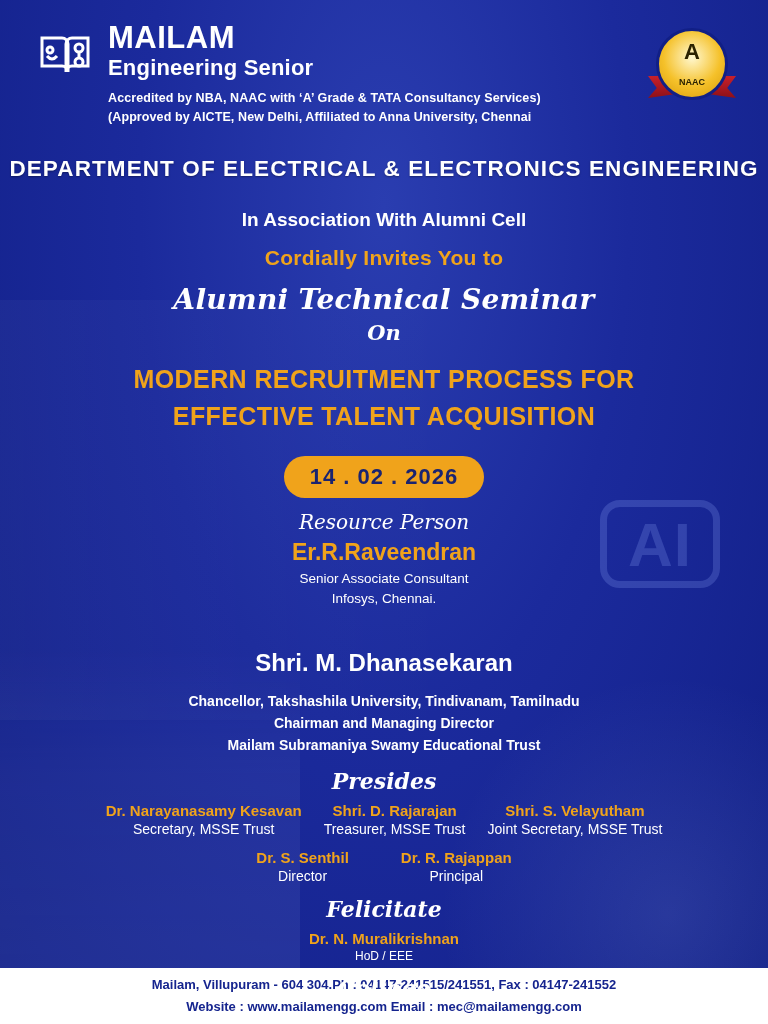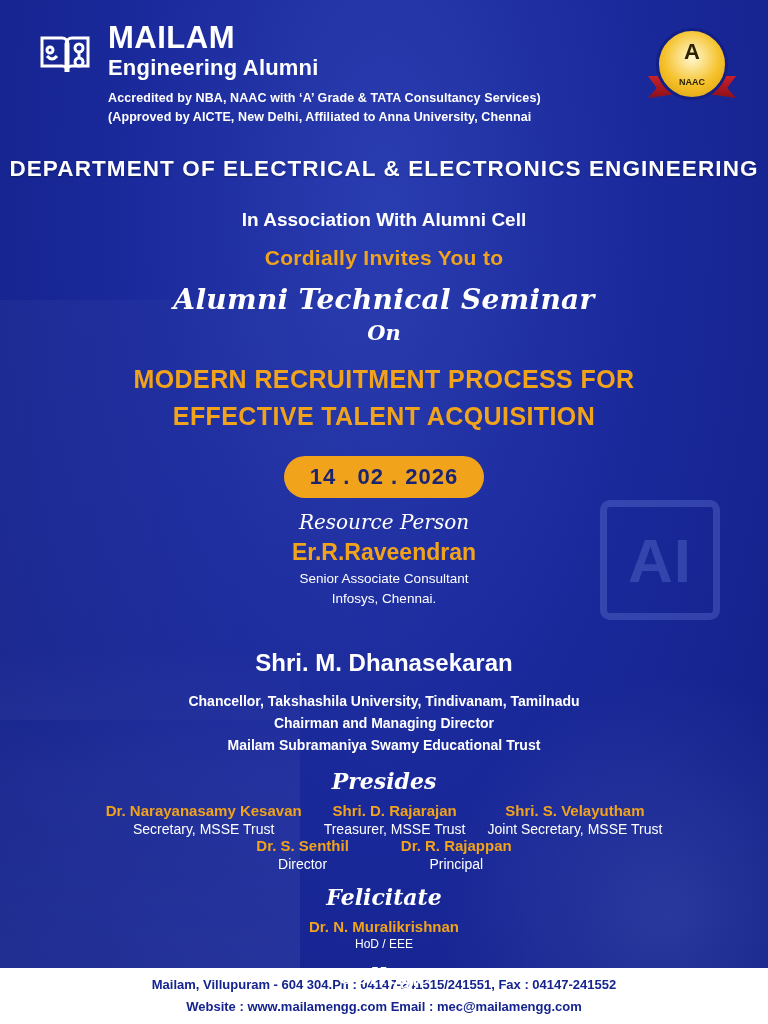--- a/index.html
+++ b/index.html
@@ -23,23 +23,23 @@
     filter: blur(0.5px);
     opacity: .55;
   }
   .bg-trees {
     position: absolute; right: 0; bottom: 50px; width: 330px; height: 300px;
     background: radial-gradient(ellipse at 70% 80%, rgba(180,205,255,0.18) 0%, rgba(25,40,150,0) 70%);
     opacity: .7;
   }
   .bg-ai {
     position: absolute; right: 48px; top: 500px;
-    width: 120px; height: 120px;
+    width: 120px; height: 88px;
     border: 7px solid rgba(150,175,255,0.22);
-    border-radius: 10px;
+    border-radius: 20px;
     display: flex; align-items: center; justify-content: center;
     font-size: 62px; font-weight: bold; color: rgba(150,175,255,0.22);
     letter-spacing: 1px;
   }
   .bg-stripe {
     position: absolute; left: 0; right: 0; top: 300px; height: 420px;
     background: linear-gradient(90deg, rgba(255,255,255,0.03), rgba(255,255,255,0.0) 60%);
   }
 
   .content { position: relative; z-index: 5; }
@@ -131,21 +131,21 @@
     font-weight: bold;
   }
   .script-word {
     text-align: center; color: #ffffff; font-size: 22px; margin-top: 12px;
     font-family: "DejaVu Serif", serif; font-style: italic; font-weight: bold;
   }
   .row3 {
     display: flex; justify-content: center; gap: 22px; margin-top: 8px;
   }
   .row2 {
-    display: flex; justify-content: center; gap: 52px; 
+    display: flex; justify-content: center; gap: 52px; margin-top: 12px;
   }
   .person { text-align: center; }
   .p-name { color: #f0a31b; font-weight: bold; font-size: 15px; }
   .p-role { color: #ffffff; font-size: 14px; margin-top: 2px; }
 
   .single { text-align: center; margin-top: 8px; }
   .s-name { color: #f0a31b; font-weight: bold; font-size: 15px; }
   .s-role { color: #ffffff; font-size: 12px; margin-top: 2px; }
 
   .footer {
@@ -176,21 +176,21 @@
             <circle cx="45" cy="22" r="4"></circle>
             <circle cx="45" cy="36" r="4"></circle>
             <path d="M45 26 v6"></path>
             <circle cx="16" cy="24" r="3"></circle>
             <path d="M13 30 q5 6 10 0"></path>
           </g>
         </svg>
       </div>
       <div class="college-block">
         <div class="college-name">MAILAM</div>
-        <div class="college-sub">Engineering Alumni</div>
+        <div class="college-sub">Engineering Senior</div>
         <div class="approval">
           <div>Accredited by NBA, NAAC with ‘A’ Grade &amp; TATA Consultancy Services)</div>
           <div>(Approved by AICTE, New Delhi, Affiliated to Anna University, Chennai</div>
         </div>
       </div>
       <div class="naac">
         <div class="naac-ribbon"></div>
         <div class="naac-circle">
           <div class="naac-a">A</div>
           <div class="naac-t">NAAC</div>

